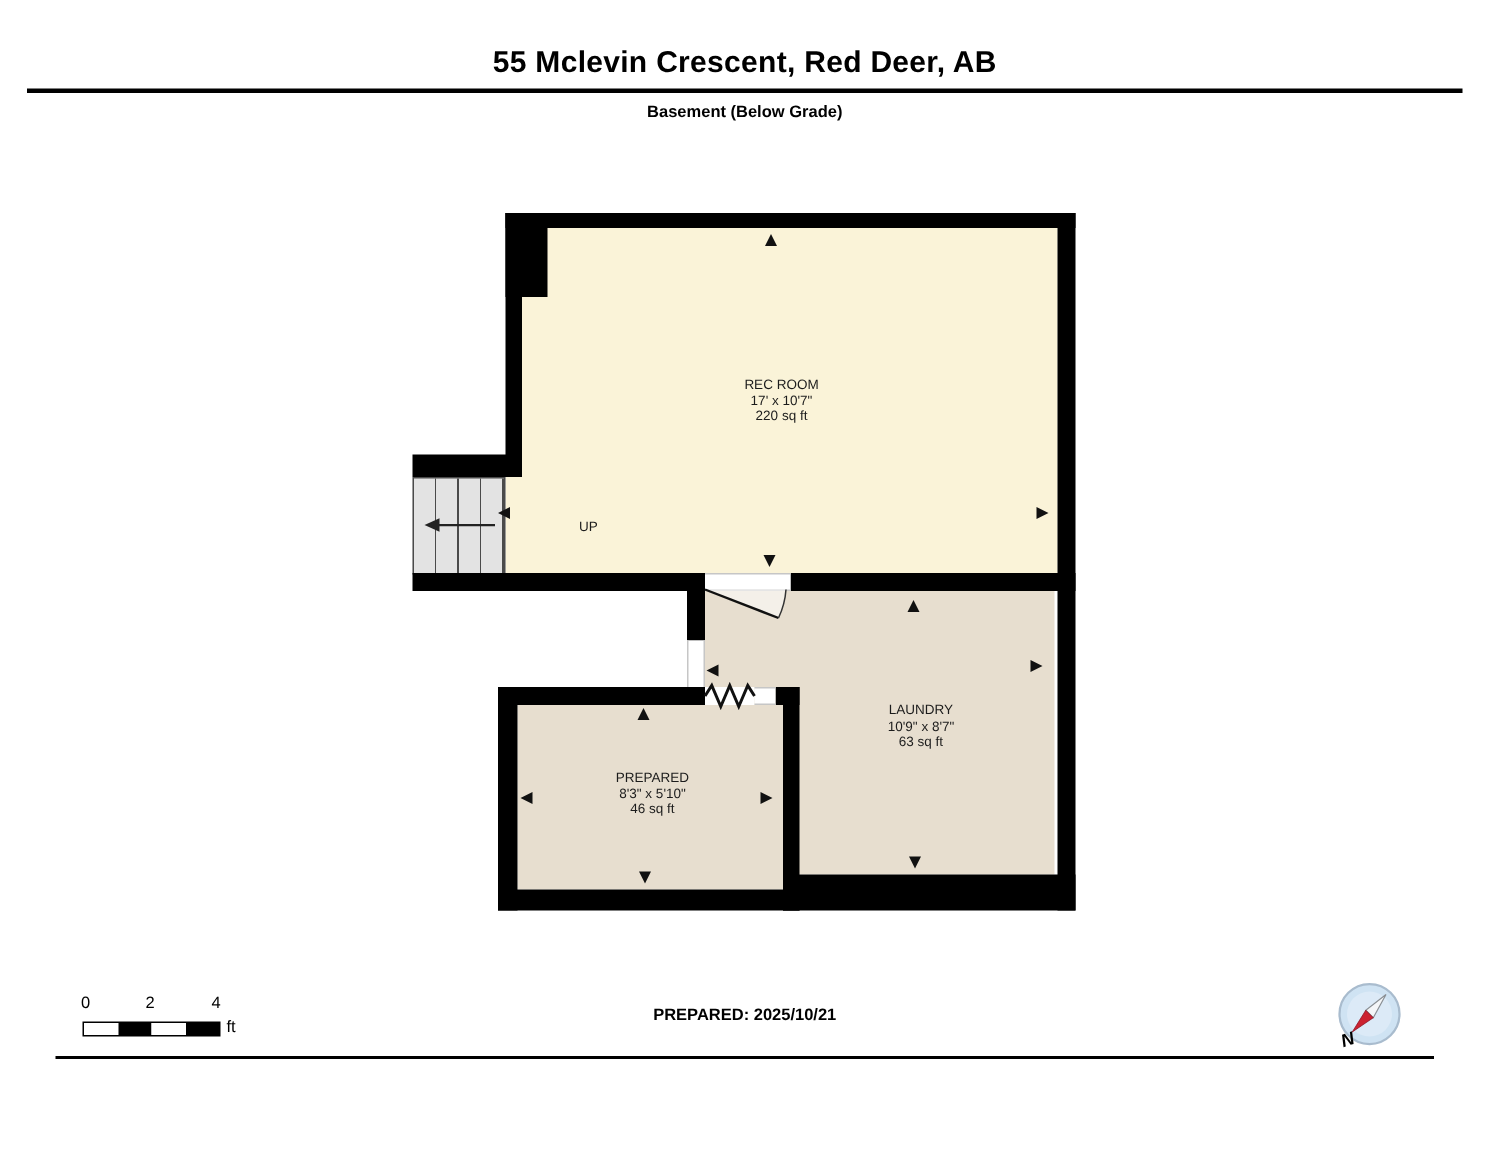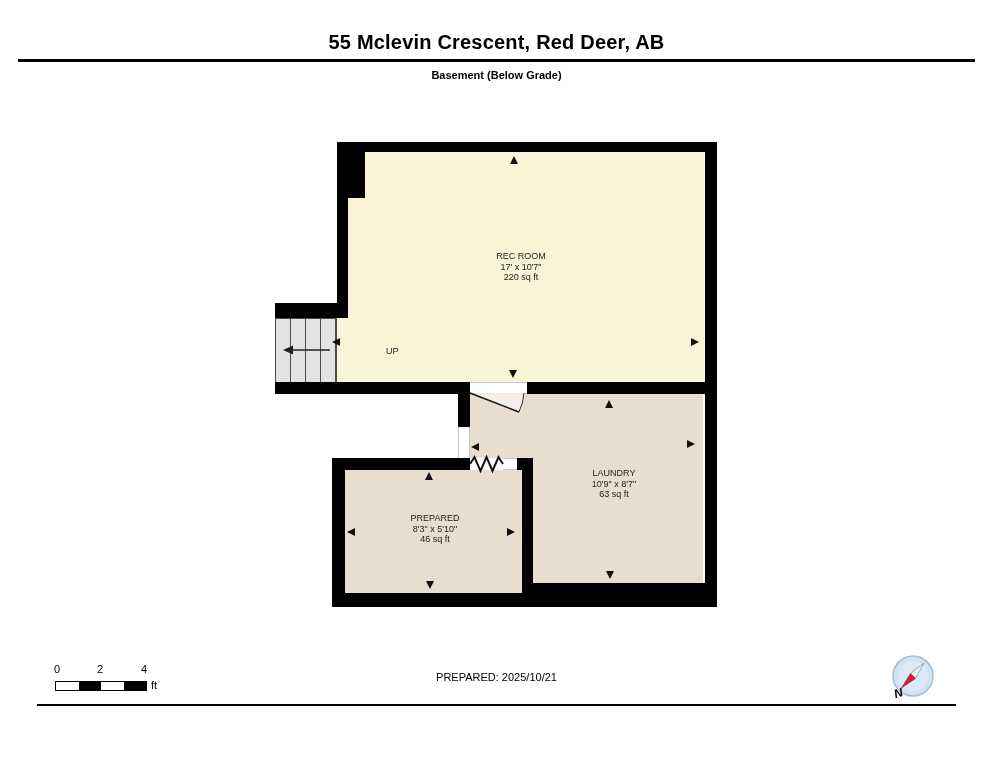--- a/index.html
+++ b/index.html
@@ -31,21 +31,21 @@
   .dim.down{border-left:4px solid transparent;border-right:4px solid transparent;border-top:8px solid #111;}
   .dim.left{border-top:4px solid transparent;border-bottom:4px solid transparent;border-right:8px solid #111;}
   .dim.right{border-top:4px solid transparent;border-bottom:4px solid transparent;border-left:8px solid #111;}
   .svg-overlay{position:absolute;left:0;top:0;pointer-events:none;}
   .scale-tick{position:absolute;transform:translateX(-50%);font-size:11px;top:663px;}
   .scale-bar{position:absolute;left:55px;top:681px;width:90px;height:8px;border:1px solid #000;
              box-sizing:content-box;display:flex;}
   .scale-bar .seg{flex:1;}
   .seg-b{background:#000;} .seg-w{background:#fff;}
   .scale-unit{position:absolute;left:151px;top:679px;font-size:11px;}
-  .prepared{left:0;right:0;top:671px;text-align:center;font-size:11px;font-weight:normal;}
+  .prepared{left:0;right:0;top:671px;text-align:center;font-size:11px;font-weight:bold;}
   .disclaimer{left:40px;top:711px;font-size:10px;color:#111;}
   .north{position:absolute;left:894px;top:686px;font-size:12px;font-style:italic;font-weight:bold;
          transform:rotate(-18deg);}
 </style>
 </head>
 <body>
 
 <div class="page">
 
   <div class="abs title">55 Mclevin Crescent, Red Deer, AB</div>

